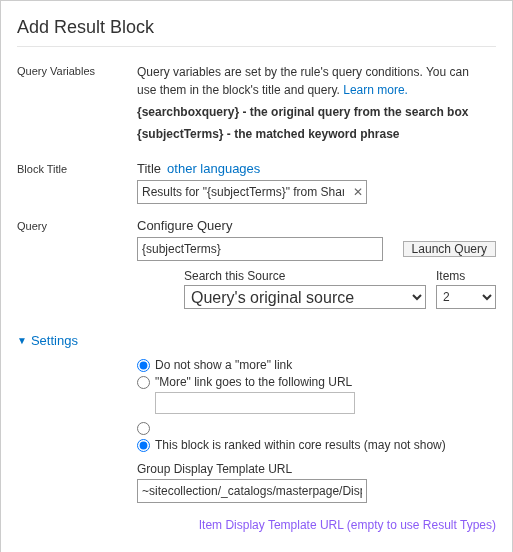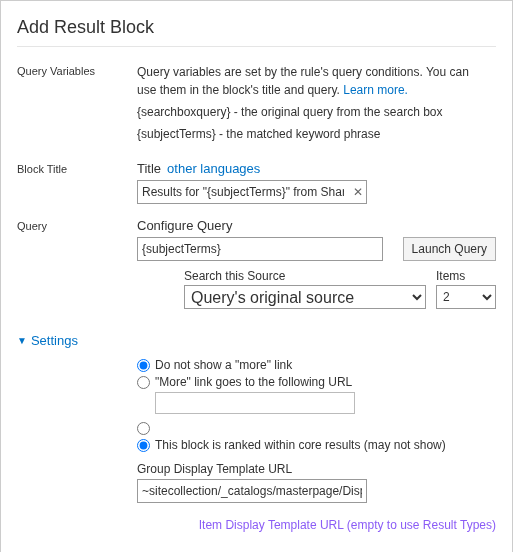--- a/index.html
+++ b/index.html
@@ -45,21 +45,21 @@
       color: #333;
       line-height: 1.5;
       margin-bottom: 4px;
     }
     .link-blue {
       color: #0072c6;
       text-decoration: none;
       cursor: pointer;
     }
     .bold-code {
-      font-weight: normal;
+      font-weight: bold;
     }
     .title-row {
       display: flex;
       align-items: center;
       gap: 6px;
       margin-bottom: 4px;
     }
     .title-label {
       font-size: 13px;
       color: #333;
@@ -111,21 +111,21 @@
     .query-input {
       flex: 1;
       height: 24px;
       border: 1px solid #999;
       padding: 2px 4px;
       font-size: 12px;
       color: #333;
       outline: none;
     }
     .launch-query-btn {
-      height: 24px;
+      height: 16px;
       padding: 0 8px;
       background: #f4f4f4;
       border: 1px solid #adadad;
       font-size: 12px;
       color: #333;
       cursor: pointer;
       white-space: nowrap;
     }
     .source-items-row {
       display: flex;

